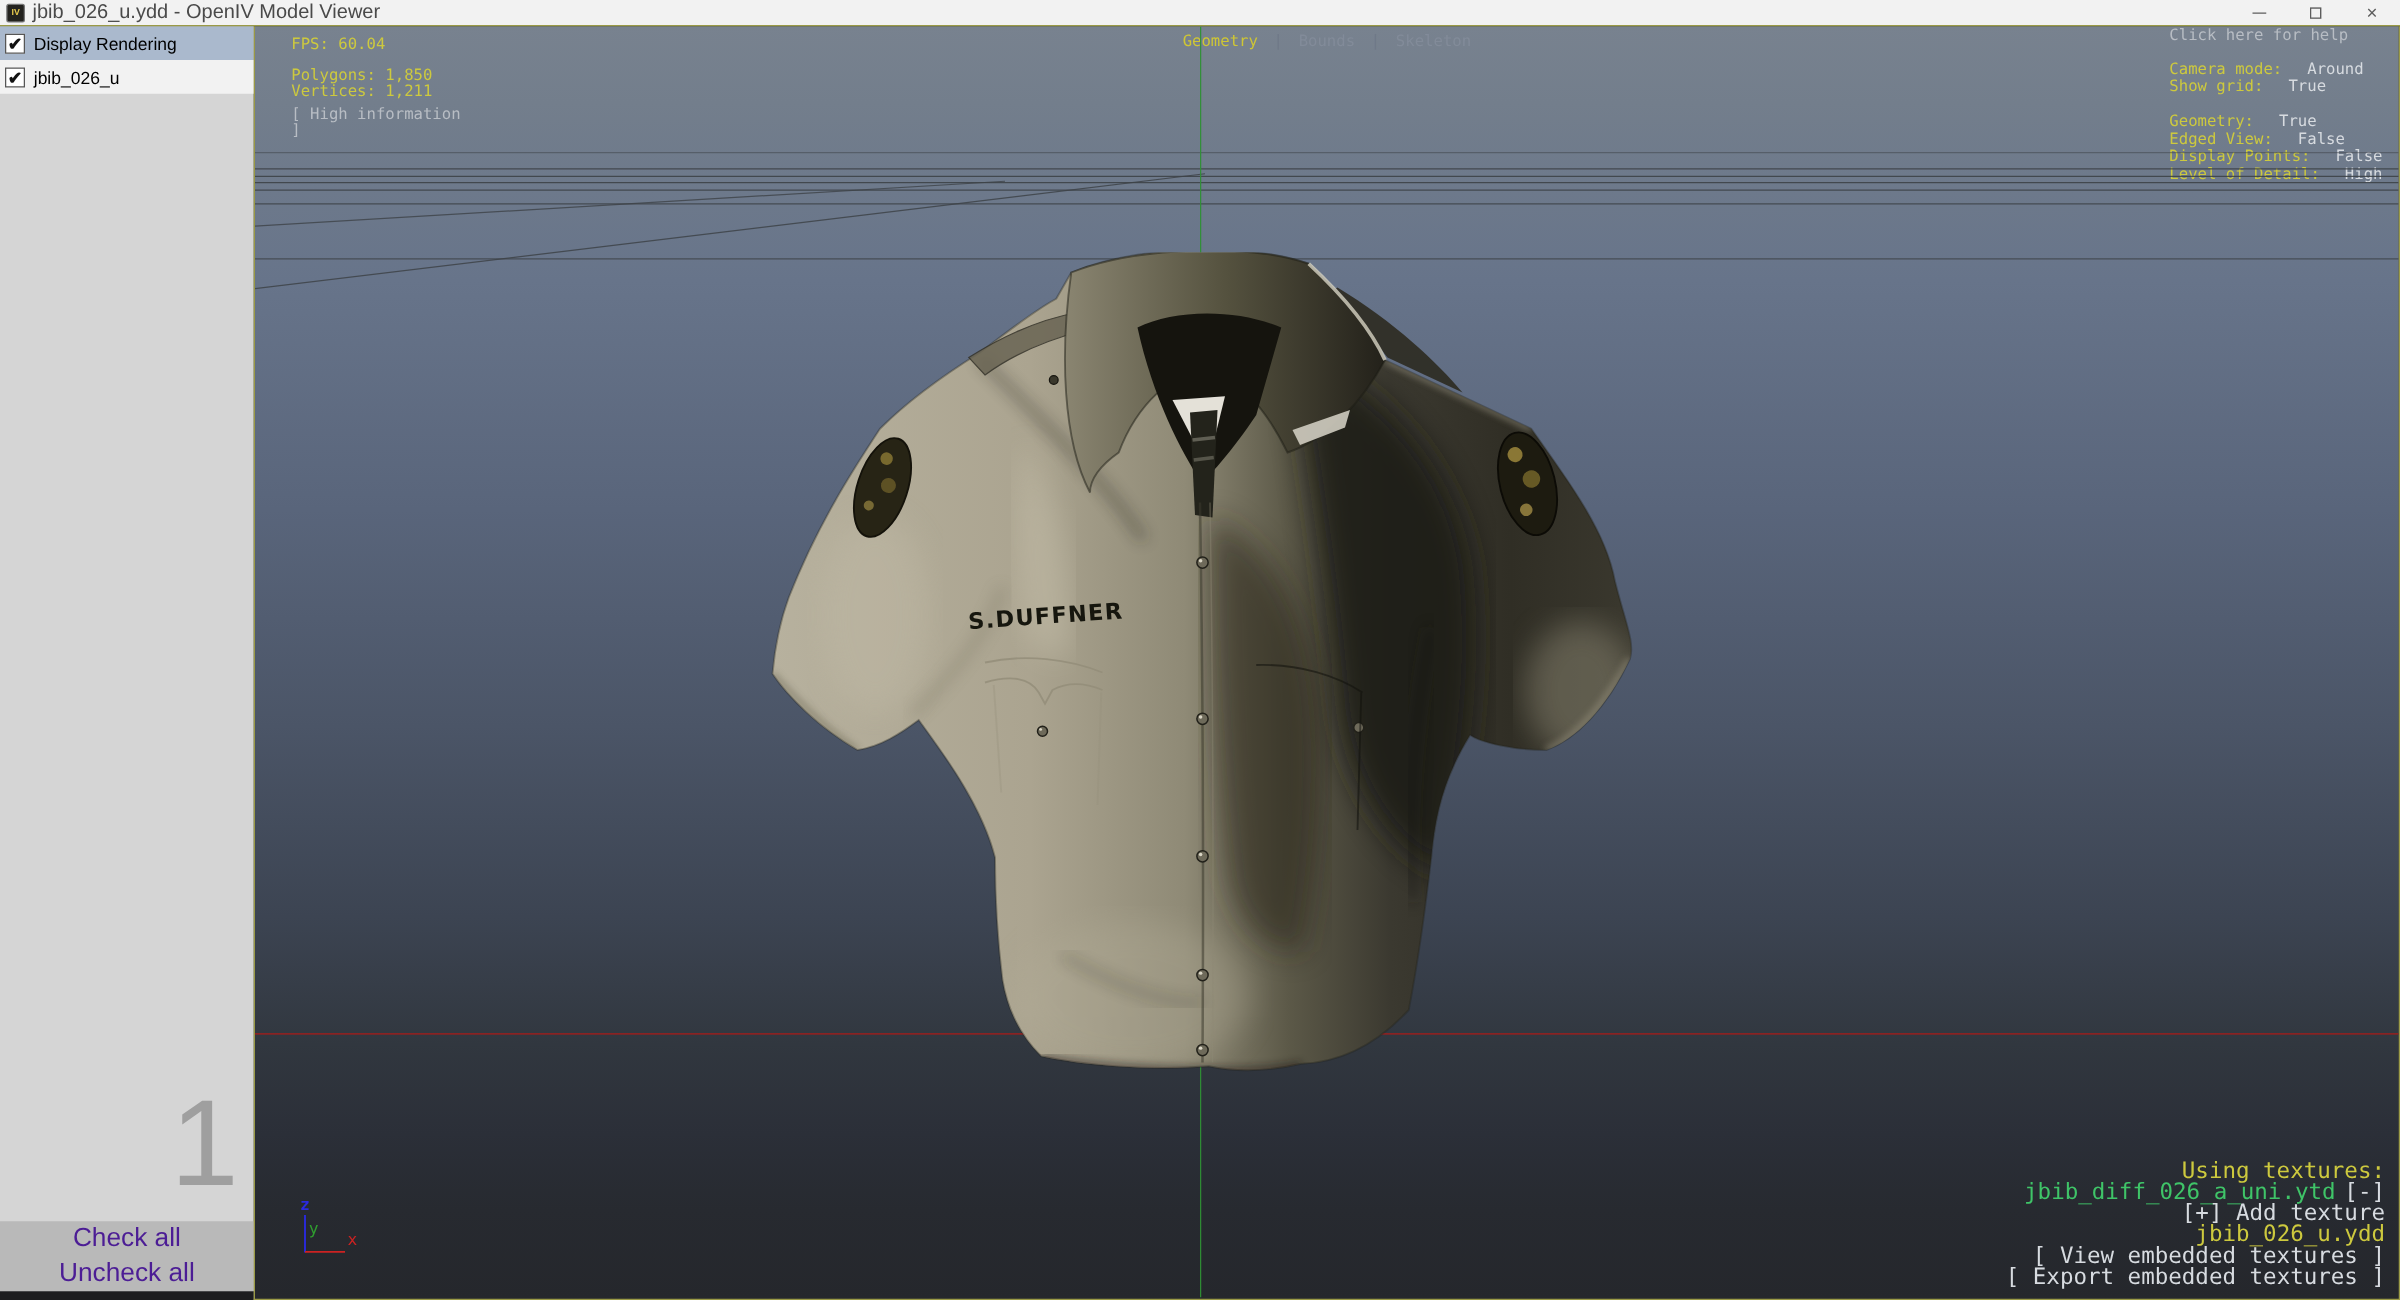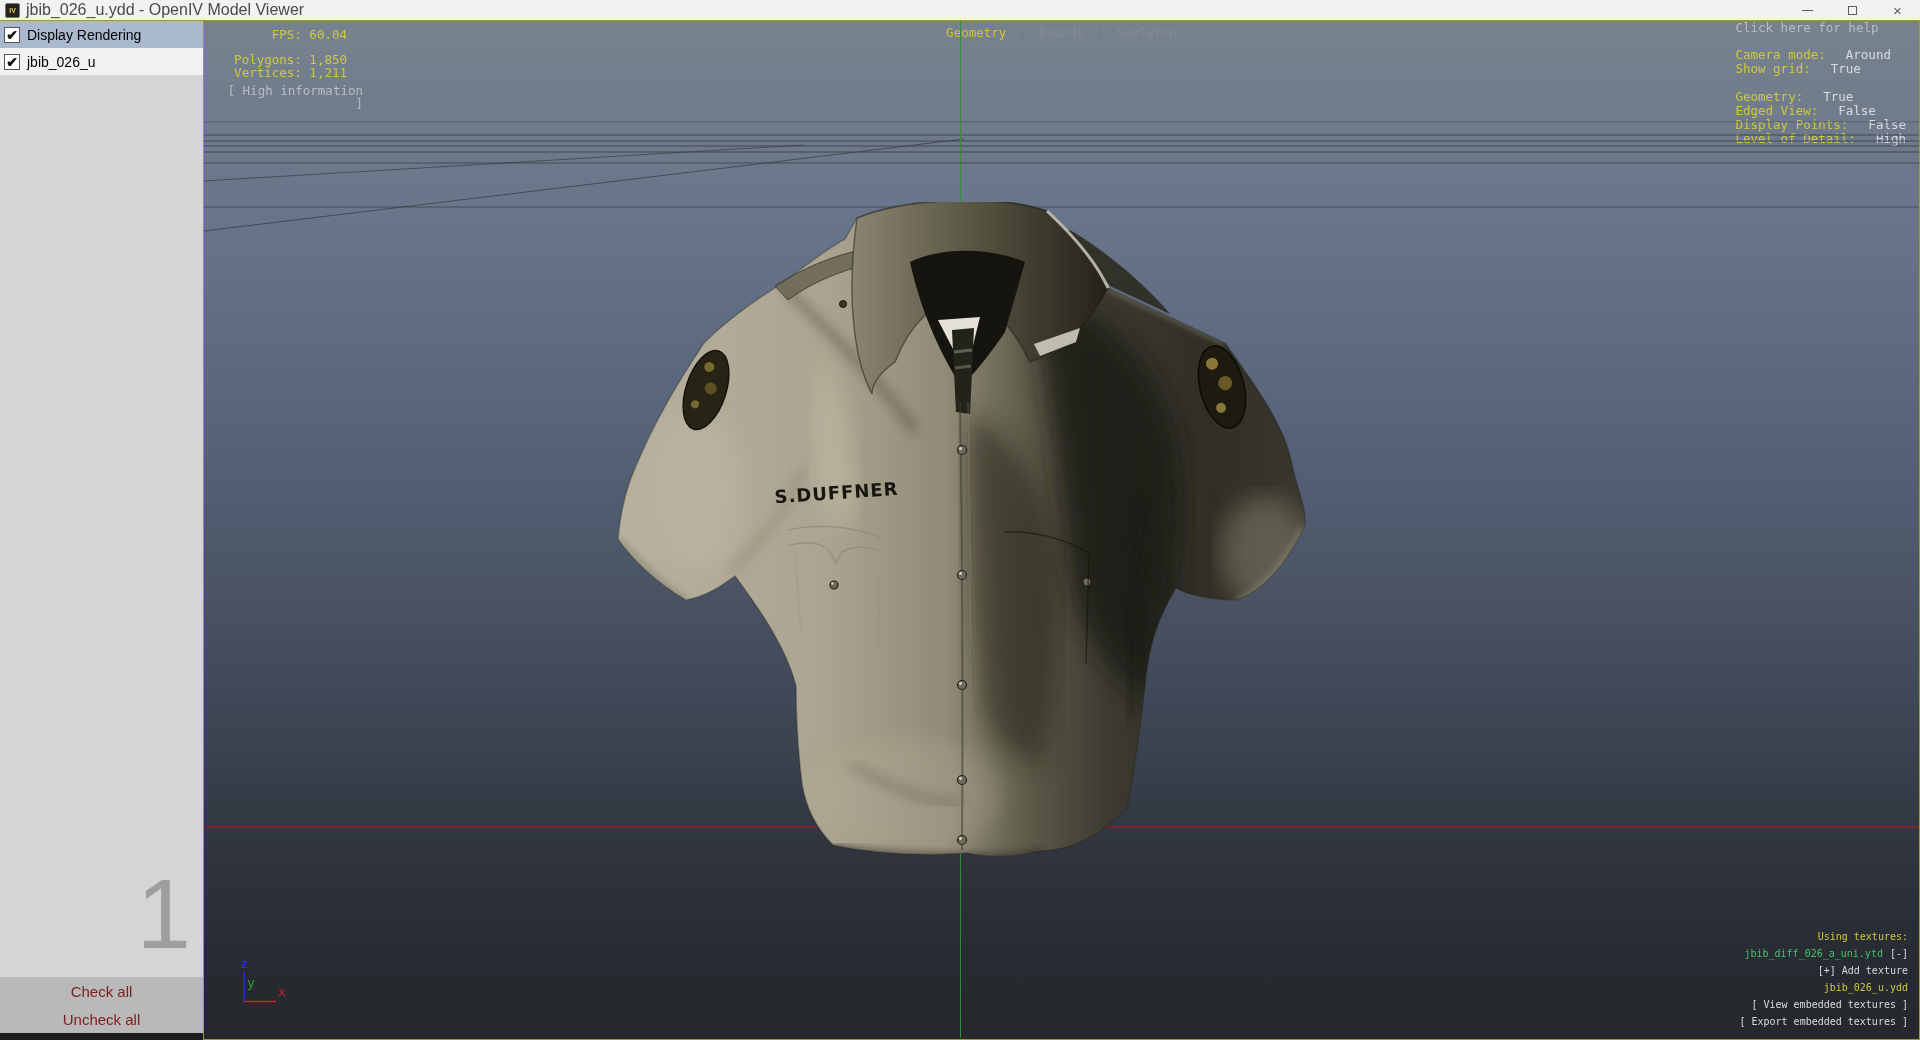--- a/index.html
+++ b/index.html
@@ -27,53 +27,53 @@
   .sidebar{position:absolute;top:21px;left:0;width:203px;height:1019px;background:#d5d5d5}
   .side-row{height:27px;display:flex;align-items:center;font-size:14px;color:#000}
   .side-row.sel{background:#aab9cd}
   .side-row.plain{background:#f2f2f2}
   .cb{width:16px;height:16px;background:#fff;border:1px solid #565656;margin:0 7px 0 4px;
       display:flex;align-items:center;justify-content:center;font-size:14px;font-weight:bold;
       color:#111;box-sizing:border-box;line-height:14px}
   .watermark{position:absolute;right:12px;bottom:86px;font-size:98px;line-height:80px;
              color:#9f9f9f;font-family:"Liberation Sans",sans-serif}
   .side-buttons{position:absolute;left:0;bottom:7px;width:203px;background:#b9b9b9}
-  .side-btn{height:28px;display:flex;align-items:center;justify-content:center;font-size:15px;color:#7f1d1d}
+  .side-btn{height:28px;display:flex;align-items:center;justify-content:center;font-size:21px;color:#4c1d95}
   .side-bottom-strip{position:absolute;left:0;bottom:0;width:203px;height:7px;background:#1d1d1f}
 
   
   .viewport{position:absolute;top:21px;left:203px;width:1717px;height:1019px;box-sizing:border-box;
             border-left:1px solid #9a9a46;border-right:1px solid #9a9a46;border-bottom:1px solid #9a9a46;
             background:linear-gradient(180deg,#78828f 0%,#737e8c 6%,#67748a 20%,#59657b 38%,
                        #4b5567 55%,#3c4452 70%,#31373f 80%,#2b2f38 87%,#272a30 93%,#25272c 100%);
             overflow:hidden}
   .overlay{position:absolute;z-index:1;font-size:12.5px;line-height:13px}
   .yellow{color:#cdc93e}
   .val{color:#d7dbe0}
   .dim{color:#b8bdc4}
   .grid-svg{position:absolute;left:0;top:0;z-index:2;pointer-events:none}
   .shirt-svg{position:absolute;left:406px;top:181px;z-index:3}
   .front{z-index:4}
 
-  .stats{left:13px;top:7px;width:146px;text-align:right}
+  .stats{left:29px;top:7px;width:146px;}
   .stats .gap{height:12px}
   .stats .gap2{height:5px}
   .stats .pr{padding-right:16px}
 
   .tabs{left:50%;top:5px;transform:translateX(-50%);white-space:nowrap}
   .tab-active{color:#cfc634}
   .tab-sep{color:#6f7988;margin:0 5px}
   .tab-off{color:#828b99}
 
   .settings{right:13px;top:0;text-align:left;line-height:14px}
   .settings .gapA{height:13px}
   .settings .gapB{height:14px}
   .kv .v{margin-left:20px}
 
-  .texpanel{right:11px;bottom:9px;text-align:right;line-height:17px;z-index:4;font-size:10px}
+  .texpanel{right:11px;bottom:9px;text-align:right;line-height:17px;z-index:4;font-size:18px}
   .tex-green{color:#3fc468}
   .tex-white{color:#d7dbe0}
   .tex-rm{margin-left:7px}
 </style>
 </head>
 <body>
 
 <div class="titlebar">
   <div class="app-icon">IV</div>
   <div class="win-title">jbib_026_u.ydd - OpenIV Model Viewer</div>

